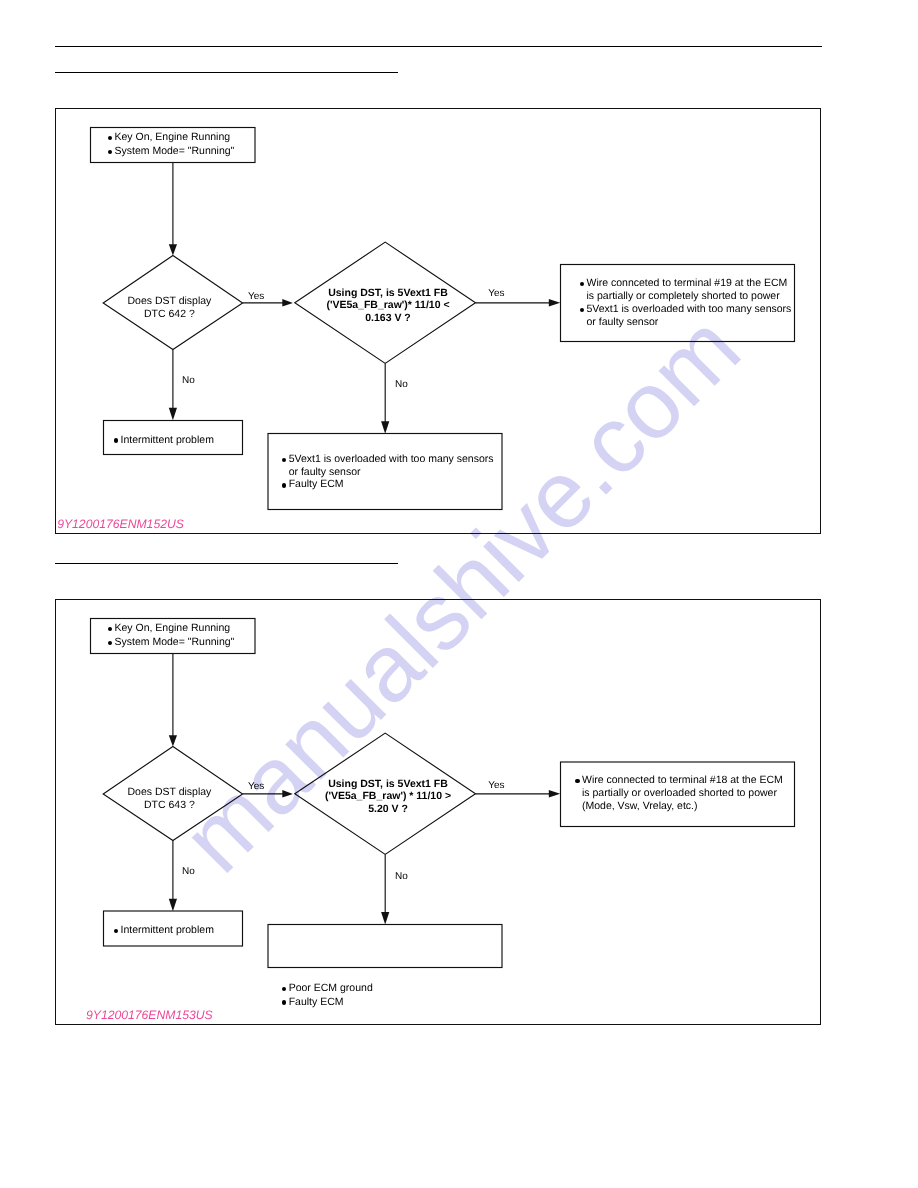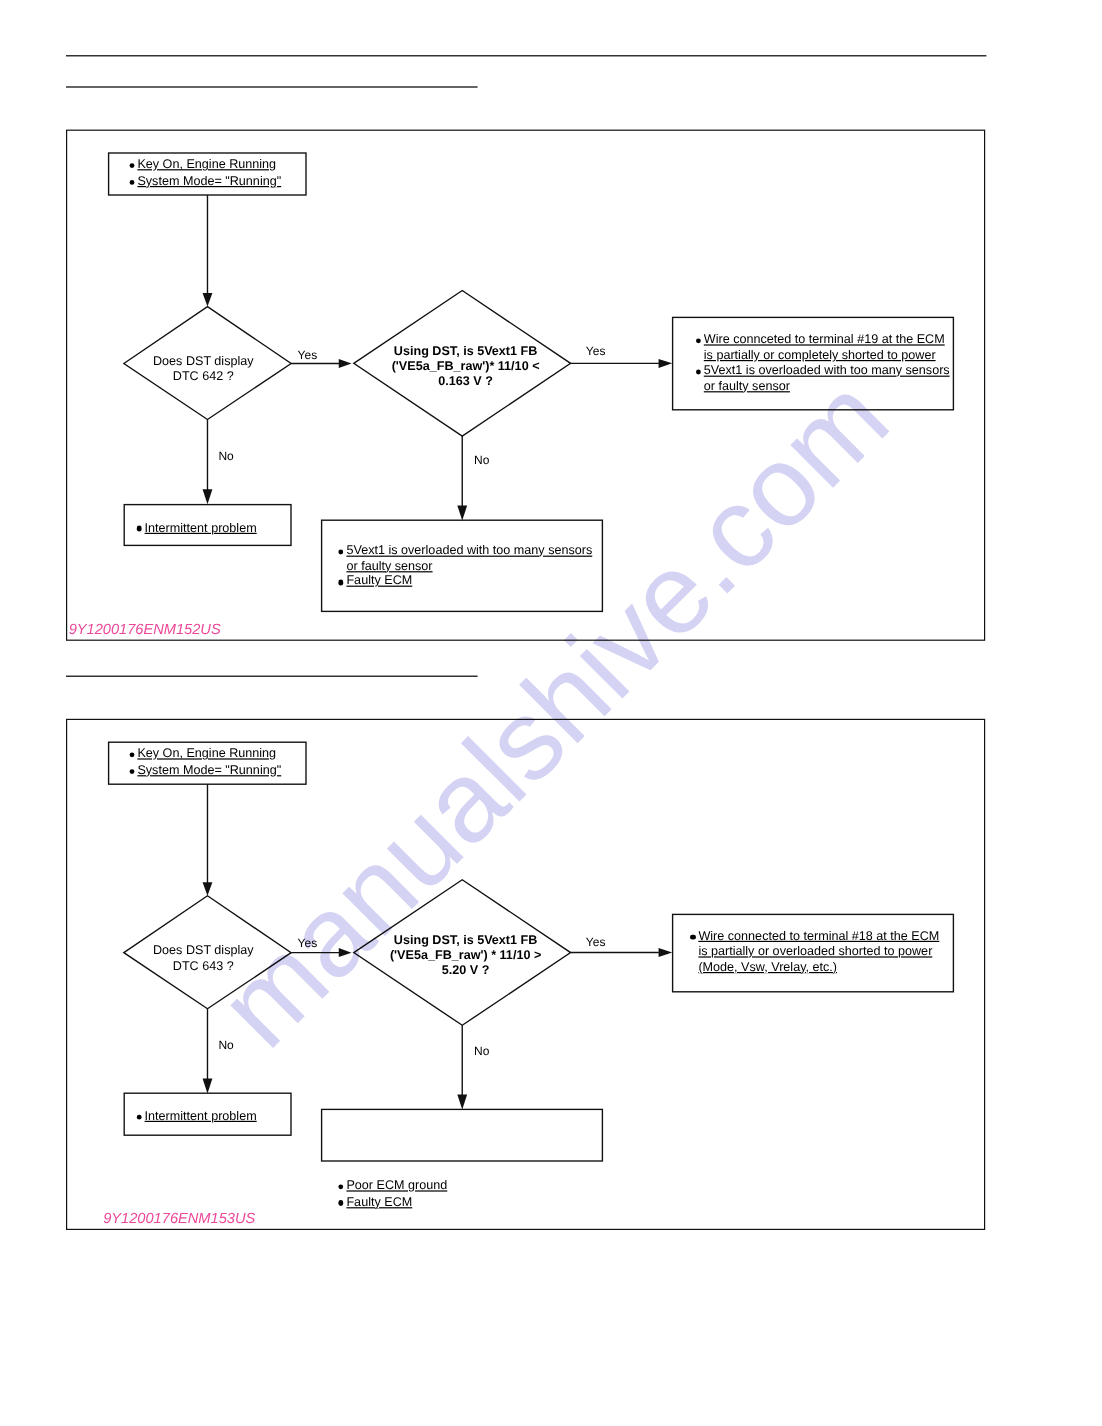--- a/index.html
+++ b/index.html
@@ -29,21 +29,21 @@
 
   
   .fc{position:absolute;left:0;top:0;z-index:3;overflow:visible;}
 
   
   .ntc{position:absolute;z-index:4;font-size:10.5px;line-height:13.3px;
        color:#000;text-align:center;white-space:nowrap;}
   .ntc.lh128{line-height:12.8px;font-weight:bold;}
   .bl{position:absolute;z-index:4;font-size:10.5px;line-height:12.8px;color:#000;}
   .bl.lh13{line-height:13.5px;}
-  .bl .it{position:relative;padding-left:9.5px;text-decoration:underline;}
+  .bl .it{position:relative;padding-left:9.5px;}
   .bl .it::before{content:"";position:absolute;left:2.8px;top:4.9px;
                   width:4.3px;height:4.3px;border-radius:50%;background:#000;}
   .bl .it .ln{display:block;white-space:nowrap;}
   .elab{position:absolute;z-index:4;font-size:10px;line-height:12px;
         color:#000;white-space:nowrap;}
 </style>
 </head>
 <body>
 
 <div class="page">

